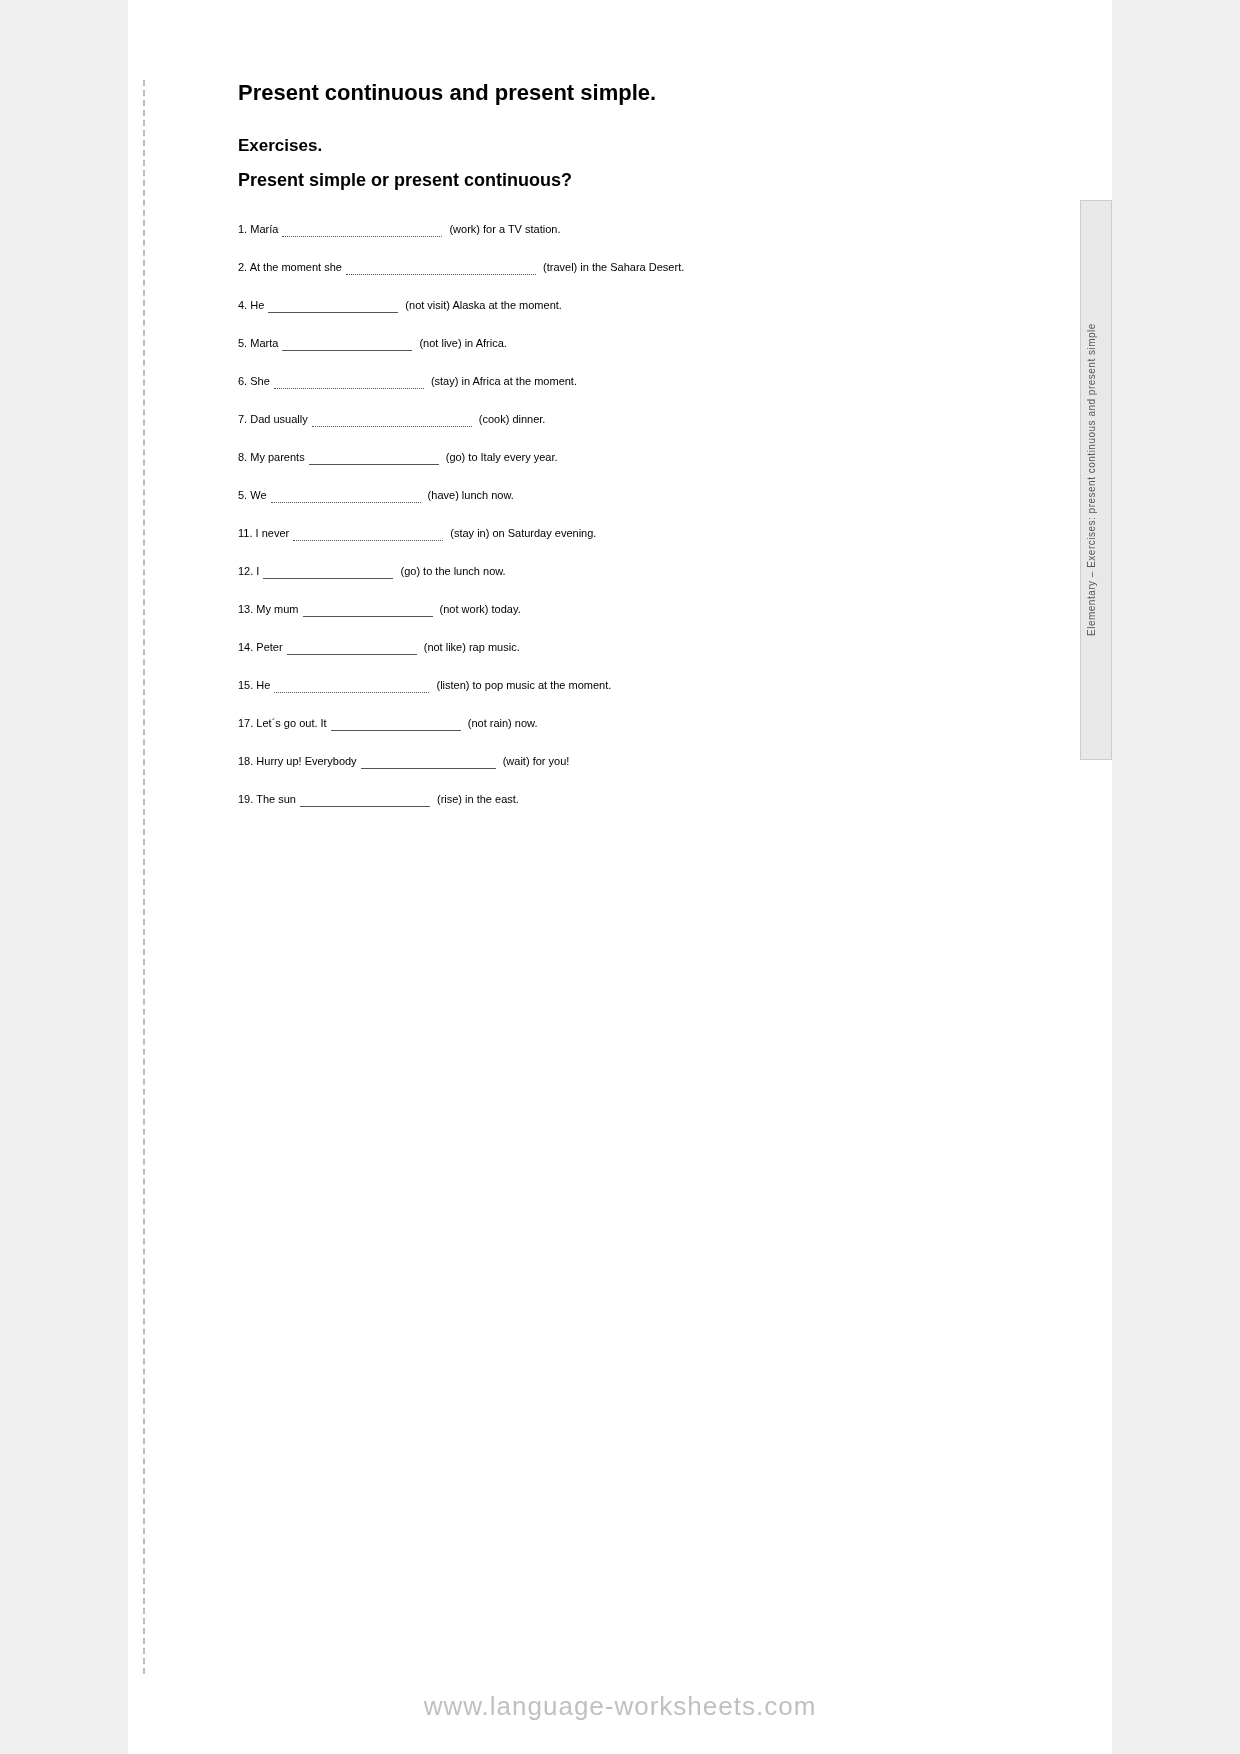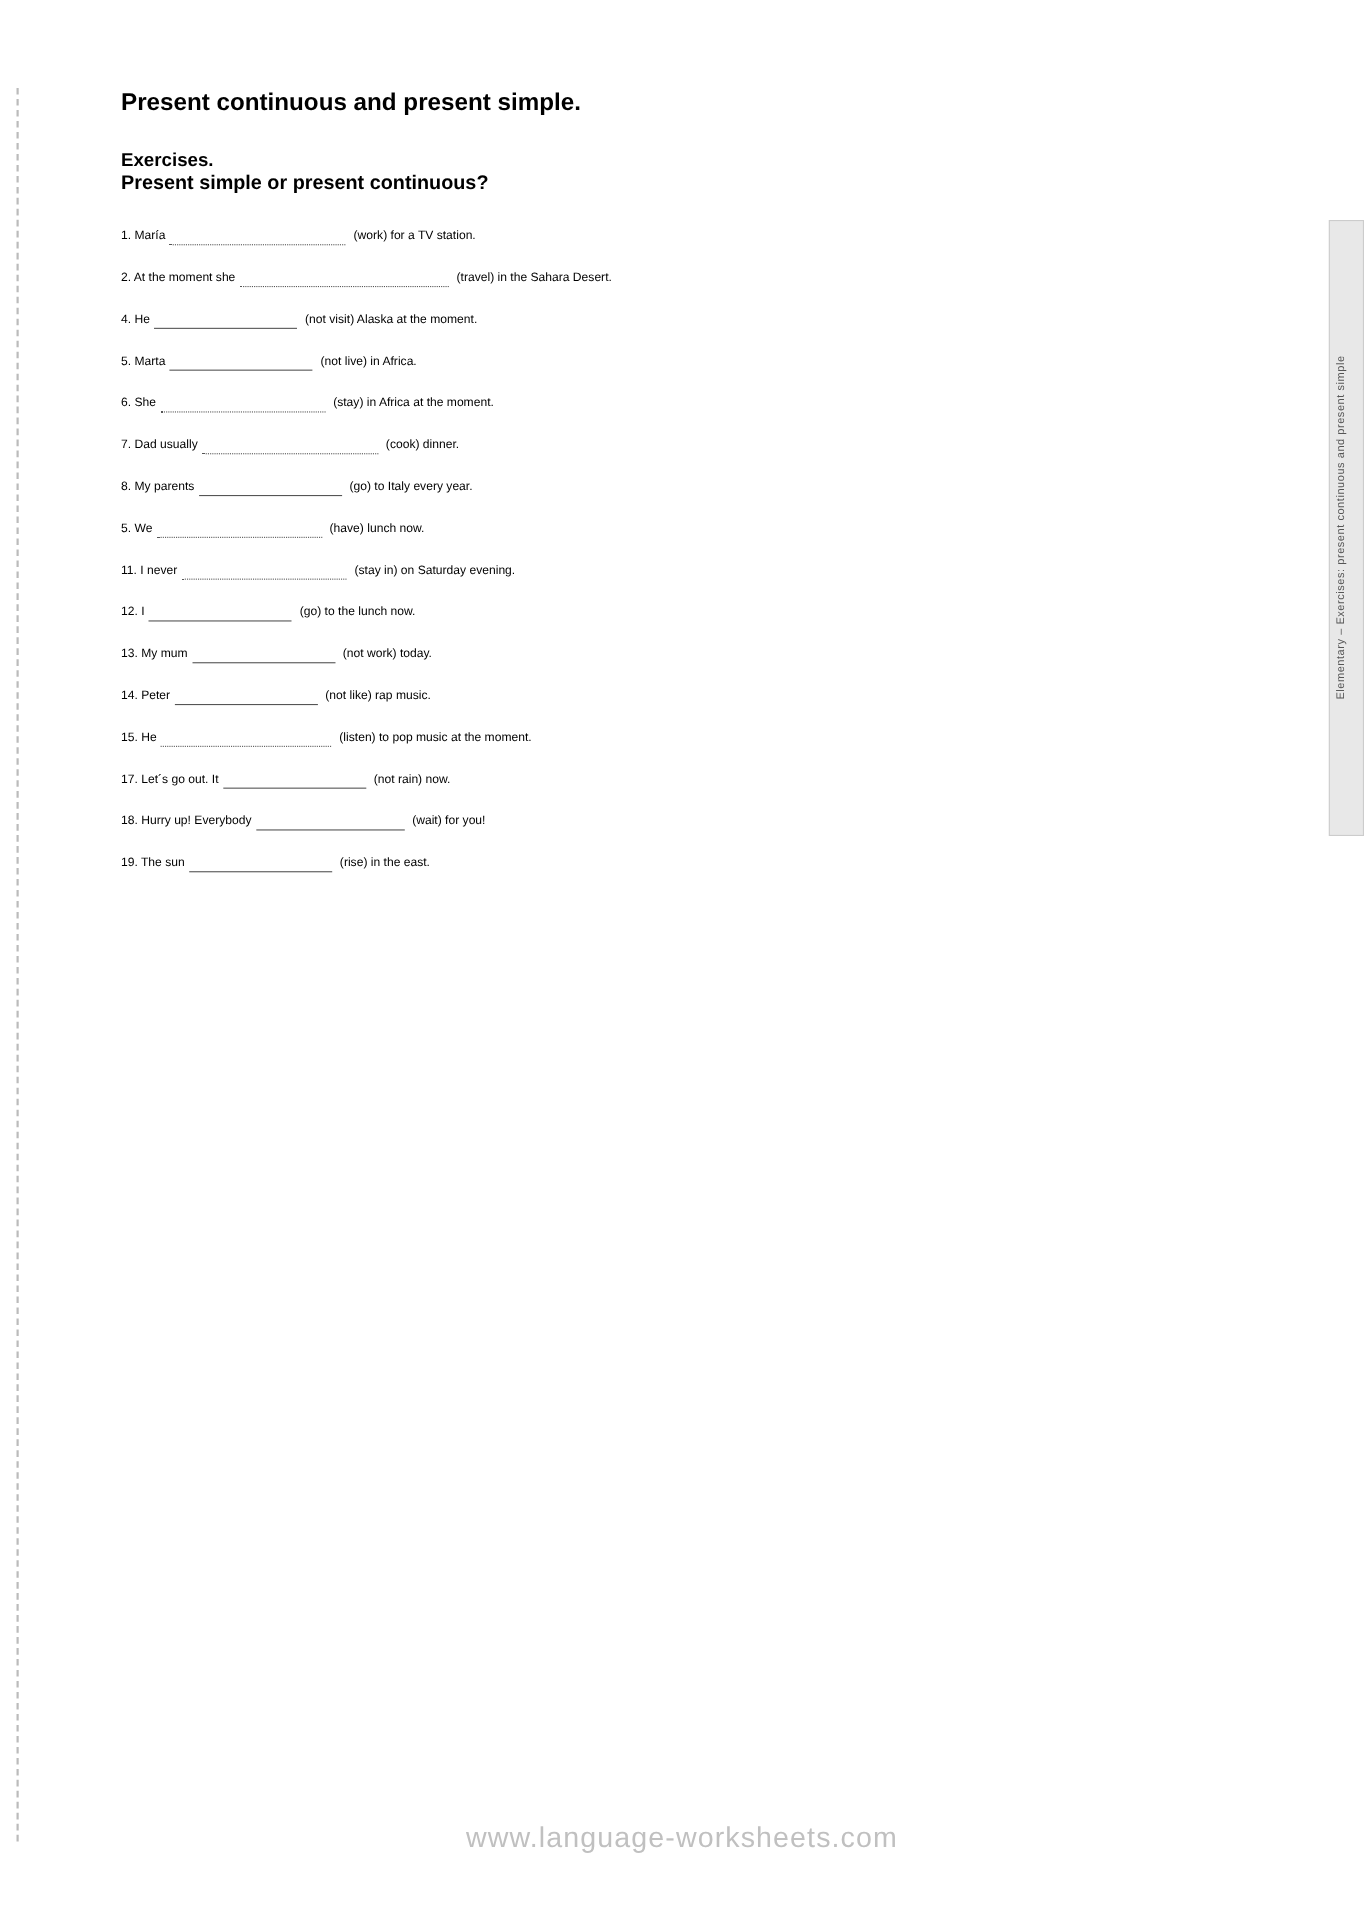--- a/index.html
+++ b/index.html
@@ -11,37 +11,38 @@
     body {
       background: #f0f0f0;
       display: flex;
       justify-content: center;
       align-items: flex-start;
       min-height: 100vh;
       font-family: Arial, sans-serif;
     }
 
     .page {
-      width: 1240px;
+      width: 984px;
       min-height: 1754px;
       background: #ffffff;
       position: relative;
       padding: 80px 100px 80px 110px;
     }
 
     .main-title {
       font-size: 22px;
       font-weight: bold;
       margin-bottom: 30px;
       color: #000;
     }
 
     .section-label {
       font-size: 17px;
       font-weight: bold;
+      margin-bottom: 14px;
       color: #000;
     }
 
     .subsection-title {
       font-size: 18px;
       font-weight: bold;
       margin-bottom: 28px;
       color: #000;
     }
 
@@ -72,21 +73,21 @@
       text-align: center;
       line-height: 1.3;
       border: 1px solid #ccc;
       transform: rotate(180deg);
       height: 560px;
       letter-spacing: 0.5px;
     }
 
     .website {
       position: absolute;
-      bottom: 68px;
+      bottom: 32px;
       left: 0;
       right: 0;
       text-align: center;
       font-size: 26px;
       color: #c0c0c0;
       font-family: Arial, sans-serif;
       letter-spacing: 1px;
     }
 
     .border-left {

